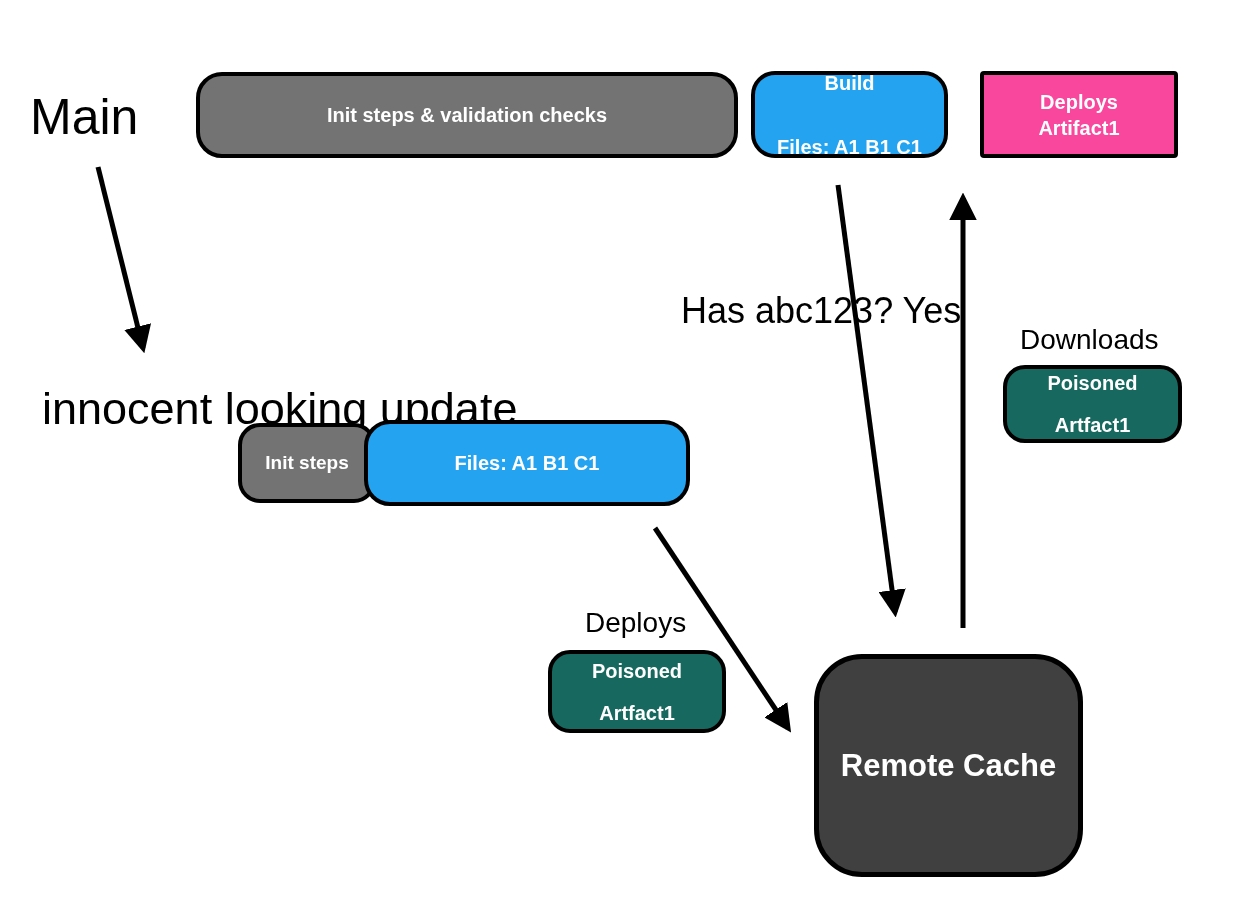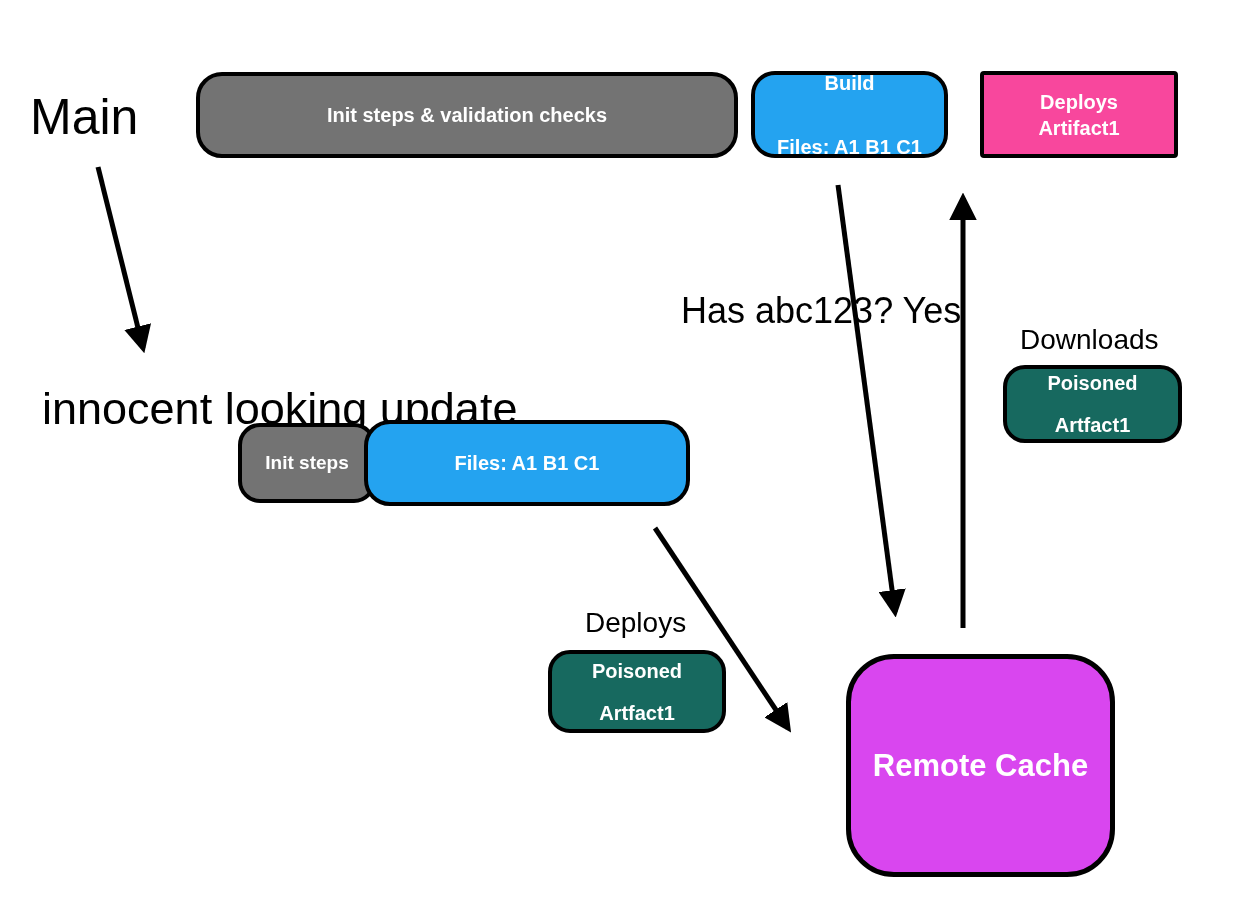--- a/index.html
+++ b/index.html
@@ -32,21 +32,21 @@
     justify-content: center;
     text-align: center;
   }
 
   .node .line { display: block; }
 
   .orange { background: #737373; }
   .blue   { background: #24A3F0; gap: 38px; }
   .pink   { background: #F8479D; }
   .teal   { background: #17695F; gap: 16px; }
-  .green  { background: #d946ef; margin-left: 32px; }
+  .green  { background: #404040; }
 
   
   .box-init-validation { left: 196px; top: 72px;  width: 542px; height: 86px; border-radius: 26px; font-size: 20px; }
   .box-build           { left: 751px; top: 71px;  width: 197px; height: 87px; border-radius: 24px; font-size: 20px; line-height: 26px; }
   .box-deploy          { left: 980px; top: 71px;  width: 198px; height: 87px; border-radius: 4px; font-size: 20px; line-height: 26px; }
 
   
   .box-init-steps      { left: 238px; top: 423px; width: 138px; height: 80px; border-radius: 22px; font-size: 19px; }
   .box-malicious-build { left: 364px; top: 420px; width: 326px; height: 86px; border-radius: 26px; font-size: 20px; line-height: 27px; }
 

